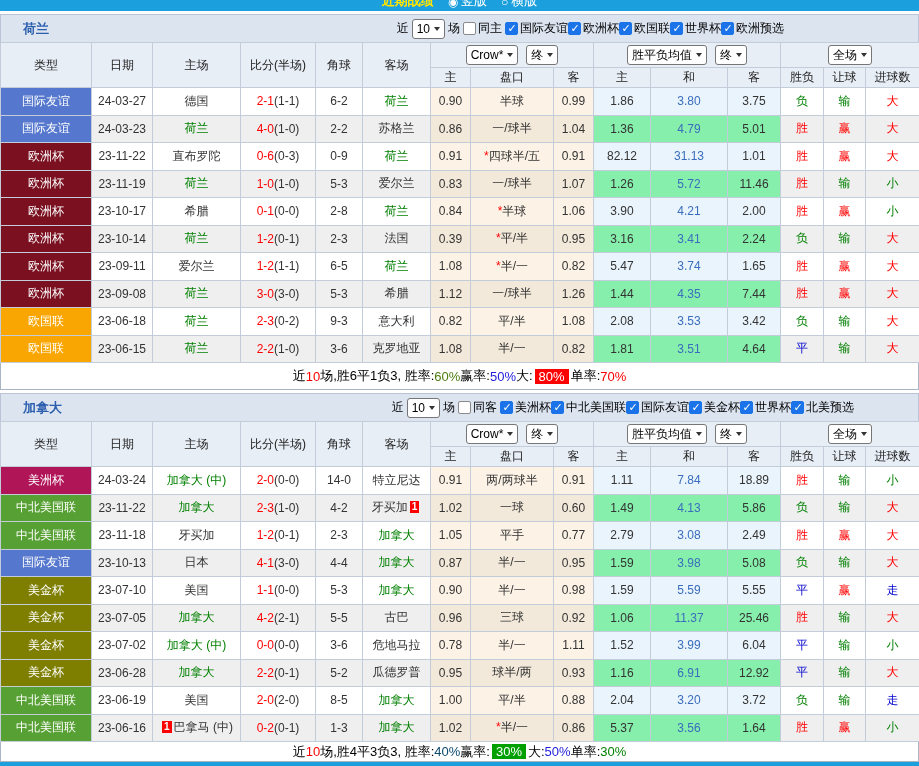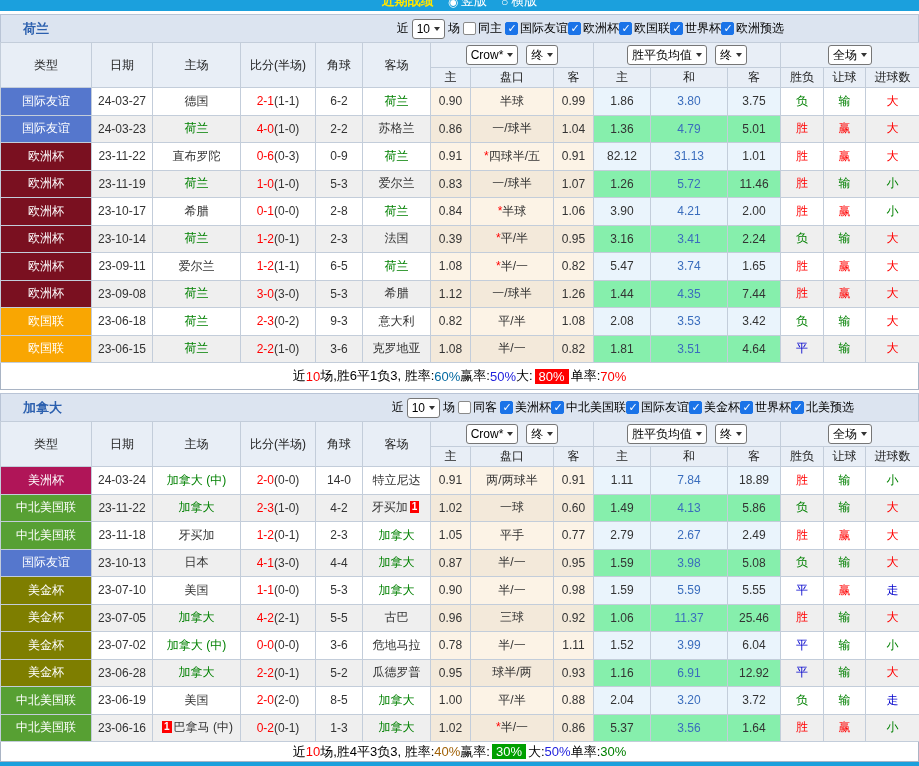--- a/index.html
+++ b/index.html
@@ -375,21 +375,21 @@
         <td class="c-res" style="color: rgb(0, 128, 0);">输</td>
         <td class="c-res" style="color: rgb(255, 0, 0);">大</td>
       </tr>
     </tbody>
 </table>
 
 <div class="summary summary-nl">
     <span>近</span>
     <span style="color: rgb(255, 0, 0);">10</span>
     <span>场,胜6平1负3, 胜率:</span>
-    <span style="color: #0369a1;">60%</span>
+    <span style="color: #4d7c0f;">60%</span>
     <span> 赢率:</span>
     <span style="color: rgb(34, 34, 221);">50%</span>
     <span> 大:</span>
     <span class="badge" style="background: rgb(255, 0, 0);">80%</span>
     <span> 单率:</span>
     <span style="color: rgb(255, 0, 0);">70%</span>
   </div>
 
 <div class="section-bar">
   <span class="team-title">加拿大</span>
@@ -533,21 +533,21 @@
         <td class="c-type" style="background: rgb(87, 160, 51);">中北美国联</td>
         <td>23-11-18</td>
         <td><span class="team-name home-name">牙买加</span></td>
         <td><span class="ft">1-2</span><span class="ht">(0-1)</span></td>
         <td>2-3</td>
         <td><span class="team-name away-name green">加拿大</span></td>
         <td class="c-crow">1.05</td>
         <td class="c-crow"><span>平手</span></td>
         <td class="c-crow">0.77</td>
         <td class="c-eu">2.79</td>
-        <td class="c-eu c-eu-mid">2.67</td>
+        <td class="c-eu c-eu-mid">3.08</td>
         <td class="c-eu">2.49</td>
         <td class="c-res" style="color: rgb(255, 0, 0);">胜</td>
         <td class="c-res" style="color: rgb(255, 0, 0);">赢</td>
         <td class="c-res" style="color: rgb(255, 0, 0);">大</td>
       </tr>
       <tr class="alt">
         <td class="c-type" style="background: rgb(85, 119, 205);">国际友谊</td>
         <td>23-10-13</td>
         <td><span class="team-name home-name">日本</span></td>
         <td><span class="ft">4-1</span><span class="ht">(3-0)</span></td>
@@ -665,21 +665,21 @@
         <td class="c-res" style="color: rgb(255, 0, 0);">赢</td>
         <td class="c-res" style="color: rgb(0, 128, 0);">小</td>
       </tr>
     </tbody>
 </table>
 
 <div class="summary summary-ca">
     <span>近</span>
     <span style="color: rgb(255, 0, 0);">10</span>
     <span>场,胜4平3负3, 胜率:</span>
-    <span style="color: #a16207;">40%</span>
+    <span style="color: #0c4a6e;">40%</span>
     <span> 赢率:</span>
     <span class="badge" style="background: rgb(0, 160, 0);">30%</span>
     <span> 大:</span>
     <span style="color: rgb(34, 34, 221);">50%</span>
     <span> 单率:</span>
     <span style="color: rgb(0, 128, 0);">30%</span>
   </div>
 
 <div class="bottombar"></div>
 

